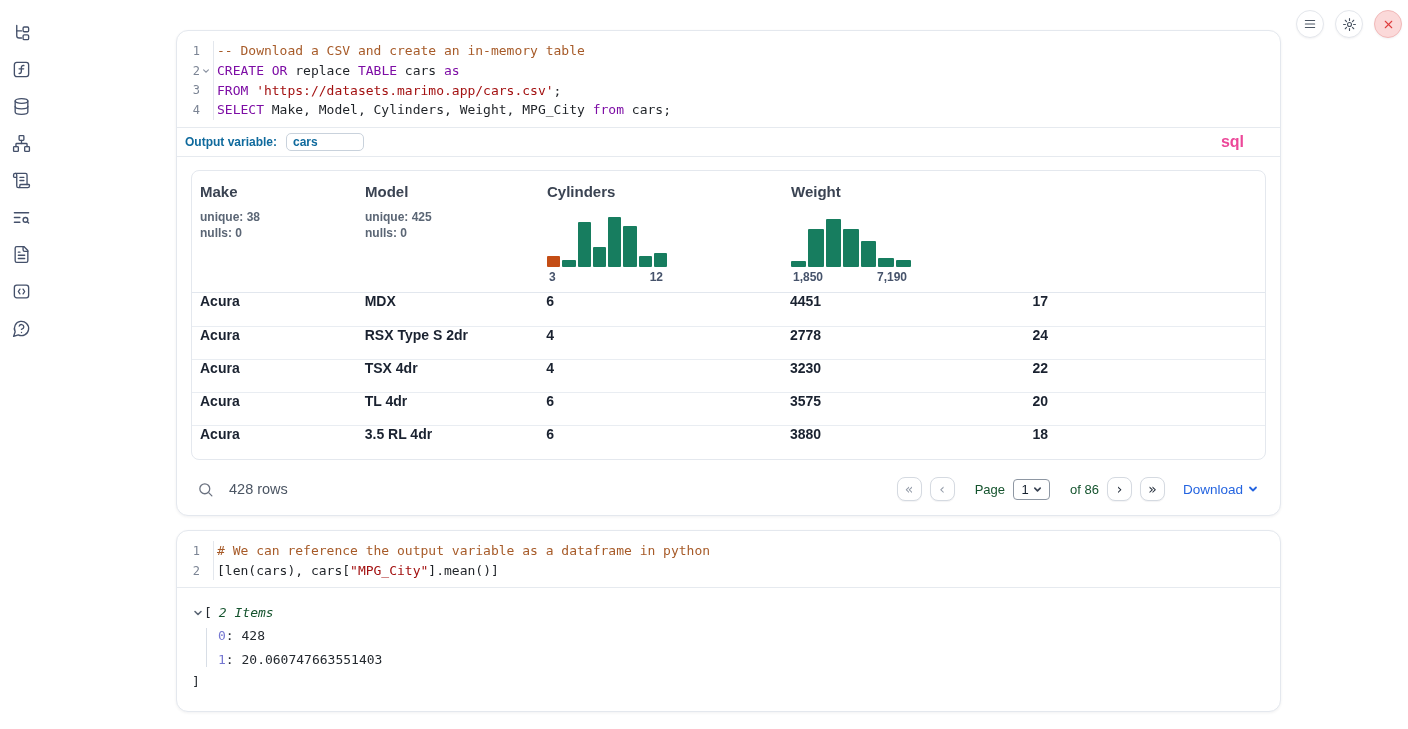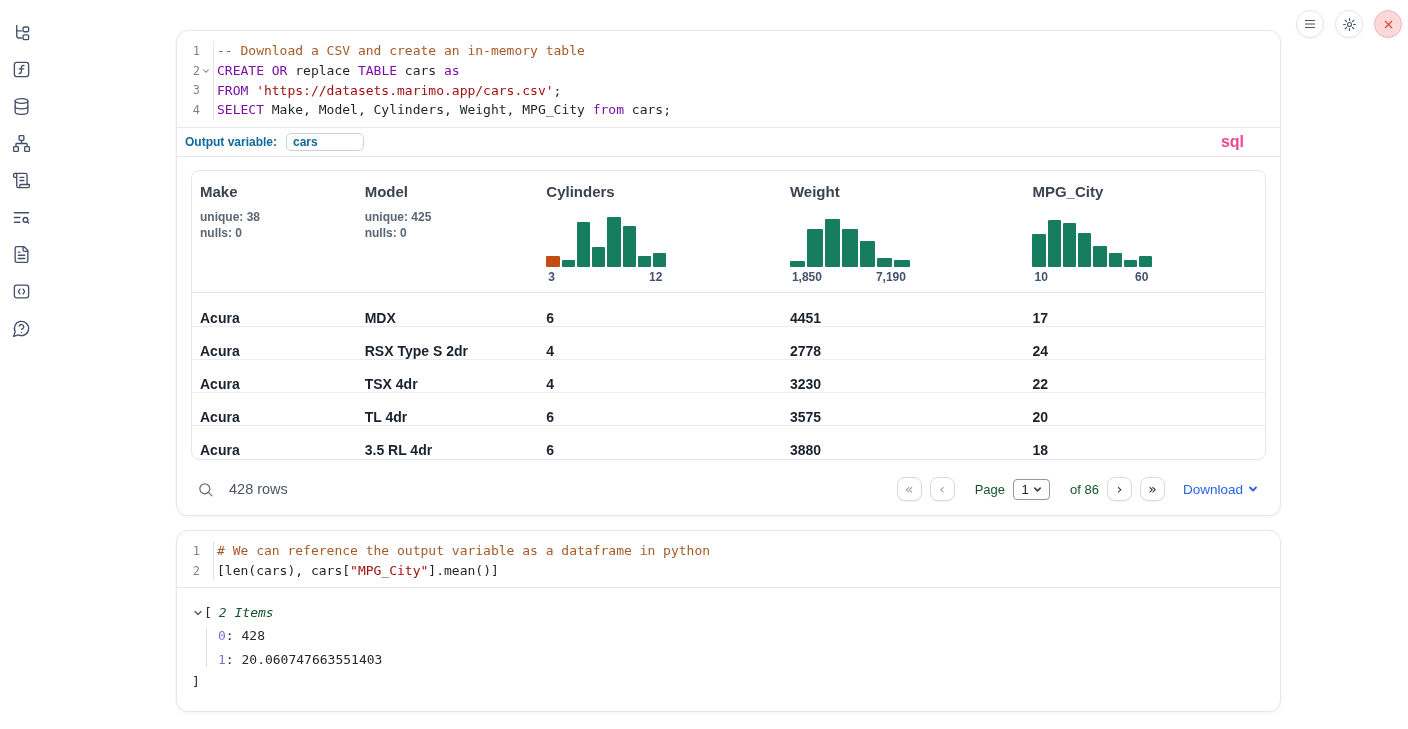--- a/index.html
+++ b/index.html
@@ -55,21 +55,21 @@
   .c0{width:165px}.c1{width:182px}.c2{width:244px}.c3{width:243px}.c4{width:241px}
   .th-title { font-size:15px; color:#3a4352; cursor:pointer; }
   .th-stats { margin-top:9px; font-size:12px; color:#5b6675; line-height:16px; }
   .hist { margin-top:17px; width:120px; position:relative; }
   .hist-bars { display:flex; align-items:flex-end; gap:2px; height:50px; cursor:pointer; }
   .hist-bars .bar { flex:1; background:#177d5f; border-radius:1px; }
   .hist-bars .bar.orange { background:#c44d15; }
   .hist-labels { position:relative; height:17px; font-size:12px; color:#46536b; padding-top:3px; }
   .hl-min { position:absolute; left:2px; top:3px; }
   .hl-max { position:absolute; right:4px; top:3px; }
-  .tr { display:flex; height:33px; align-items:flex-end; font-size:14px; color:#1a2230; }
+  .tr { display:flex; height:33px; align-items:flex-start; font-size:14px; color:#1a2230; }
   .tr + .tr { border-top:1px solid #e9edf2; }
   .td { padding-left:8px; overflow:hidden; white-space:nowrap; }
 
   
   .tfoot { position:absolute; left:20px; right:22px; bottom:11px; height:30px;
     display:flex; align-items:center; justify-content:space-between; }
   .tf-left { display:flex; align-items:center; gap:15px; }
   .tf-left svg { stroke:#6b7280; fill:none; stroke-width:1.8; stroke-linecap:round; cursor:pointer; }
   .rows-count { font-size:14.5px; color:#4b5563; }
   .tf-right { display:flex; align-items:center; gap:8px; }
@@ -278,39 +278,20 @@
               <div class="bar" style="height: 26px;"></div>
               <div class="bar" style="height: 9px;"></div>
               <div class="bar" style="height: 7px;"></div>
             </div>
           <div class="hist-labels">
             <span class="hl-min">1,850</span>
             <span class="hl-max">7,190</span>
           </div>
         </div>
       </div>
-      <div class="th c4">
-        <div class="th-title">MPG_City</div>
-        <div class="hist">
-          <div class="hist-bars">
-              <div class="bar" style="height: 33px;"></div>
-              <div class="bar" style="height: 47px;"></div>
-              <div class="bar" style="height: 44px;"></div>
-              <div class="bar" style="height: 34px;"></div>
-              <div class="bar" style="height: 21px;"></div>
-              <div class="bar" style="height: 14px;"></div>
-              <div class="bar" style="height: 7px;"></div>
-              <div class="bar" style="height: 11px;"></div>
-            </div>
-          <div class="hist-labels">
-            <span class="hl-min">10</span>
-            <span class="hl-max">60</span>
-          </div>
-        </div>
-      </div>
     </div>
 
     <div class="tr">
       <span class="td c0">Acura</span>
         <span class="td c1">MDX</span>
         <span class="td c2">6</span>
         <span class="td c3">4451</span>
         <span class="td c4">17</span>
     </div>
     <div class="tr">

